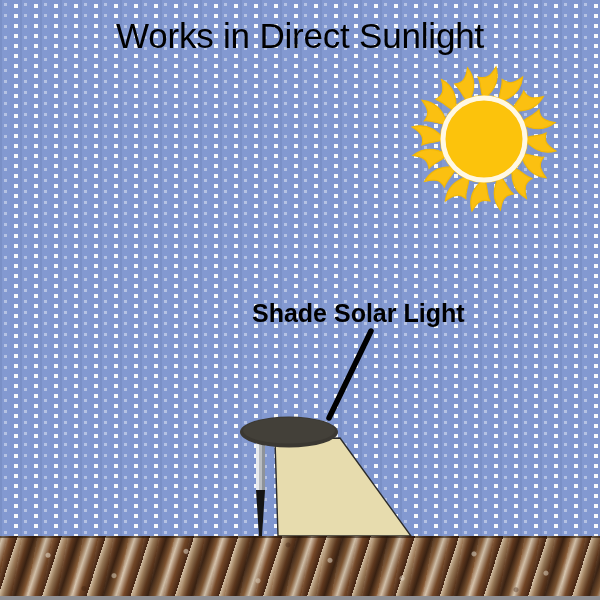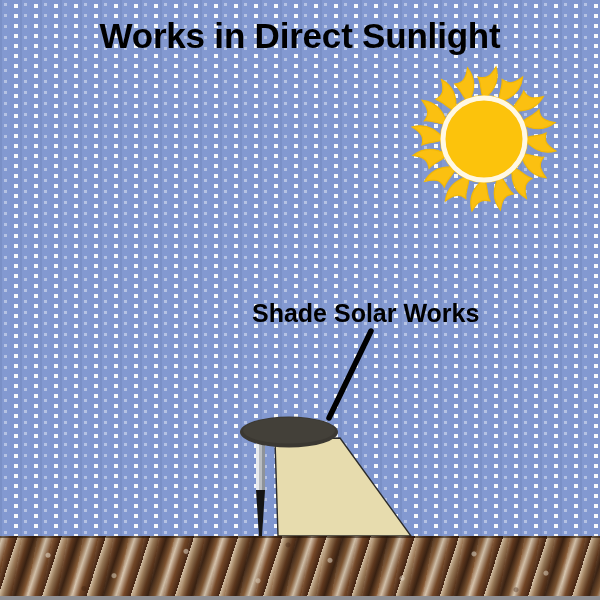--- a/index.html
+++ b/index.html
@@ -102,21 +102,21 @@
   }
 
   
   .title {
     position: absolute;
     left: 0;
     top: 16px;
     width: 600px;
     text-align: center;
     font-size: 35px;
-    font-weight: bold;
+    font-weight: normal;
     color: #000000;
     letter-spacing: -0.2px;
     white-space: nowrap;
   }
 
   
   .sun {
     position: absolute;
     left: 408px;
     top: 63px;
@@ -297,21 +297,21 @@
         </g>
       </g>
       <circle cx="76" cy="76" r="44" fill="#FBC011"></circle>
       <circle cx="76" cy="76" r="41" fill="none" stroke="#FFF8E4" stroke-width="5"></circle>
       <circle cx="76" cy="76" r="38" fill="#FCC30C"></circle>
     </svg>
   </div>
 
   <div class="title">Works in Direct Sunlight</div>
 
-  <div class="callout-label">Shade Solar Works</div>
+  <div class="callout-label">Shade Solar Light</div>
 
   <div class="leader-line">
     <svg width="62" height="100" viewBox="0 0 62 100" aria-hidden="true">
       <line x1="53" y1="6" x2="11" y2="93" stroke="#000000" stroke-width="5.5" stroke-linecap="round"></line>
     </svg>
   </div>
 
   <div class="lamp">
     <svg width="200" height="130" viewBox="0 0 200 130" aria-hidden="true">
 

